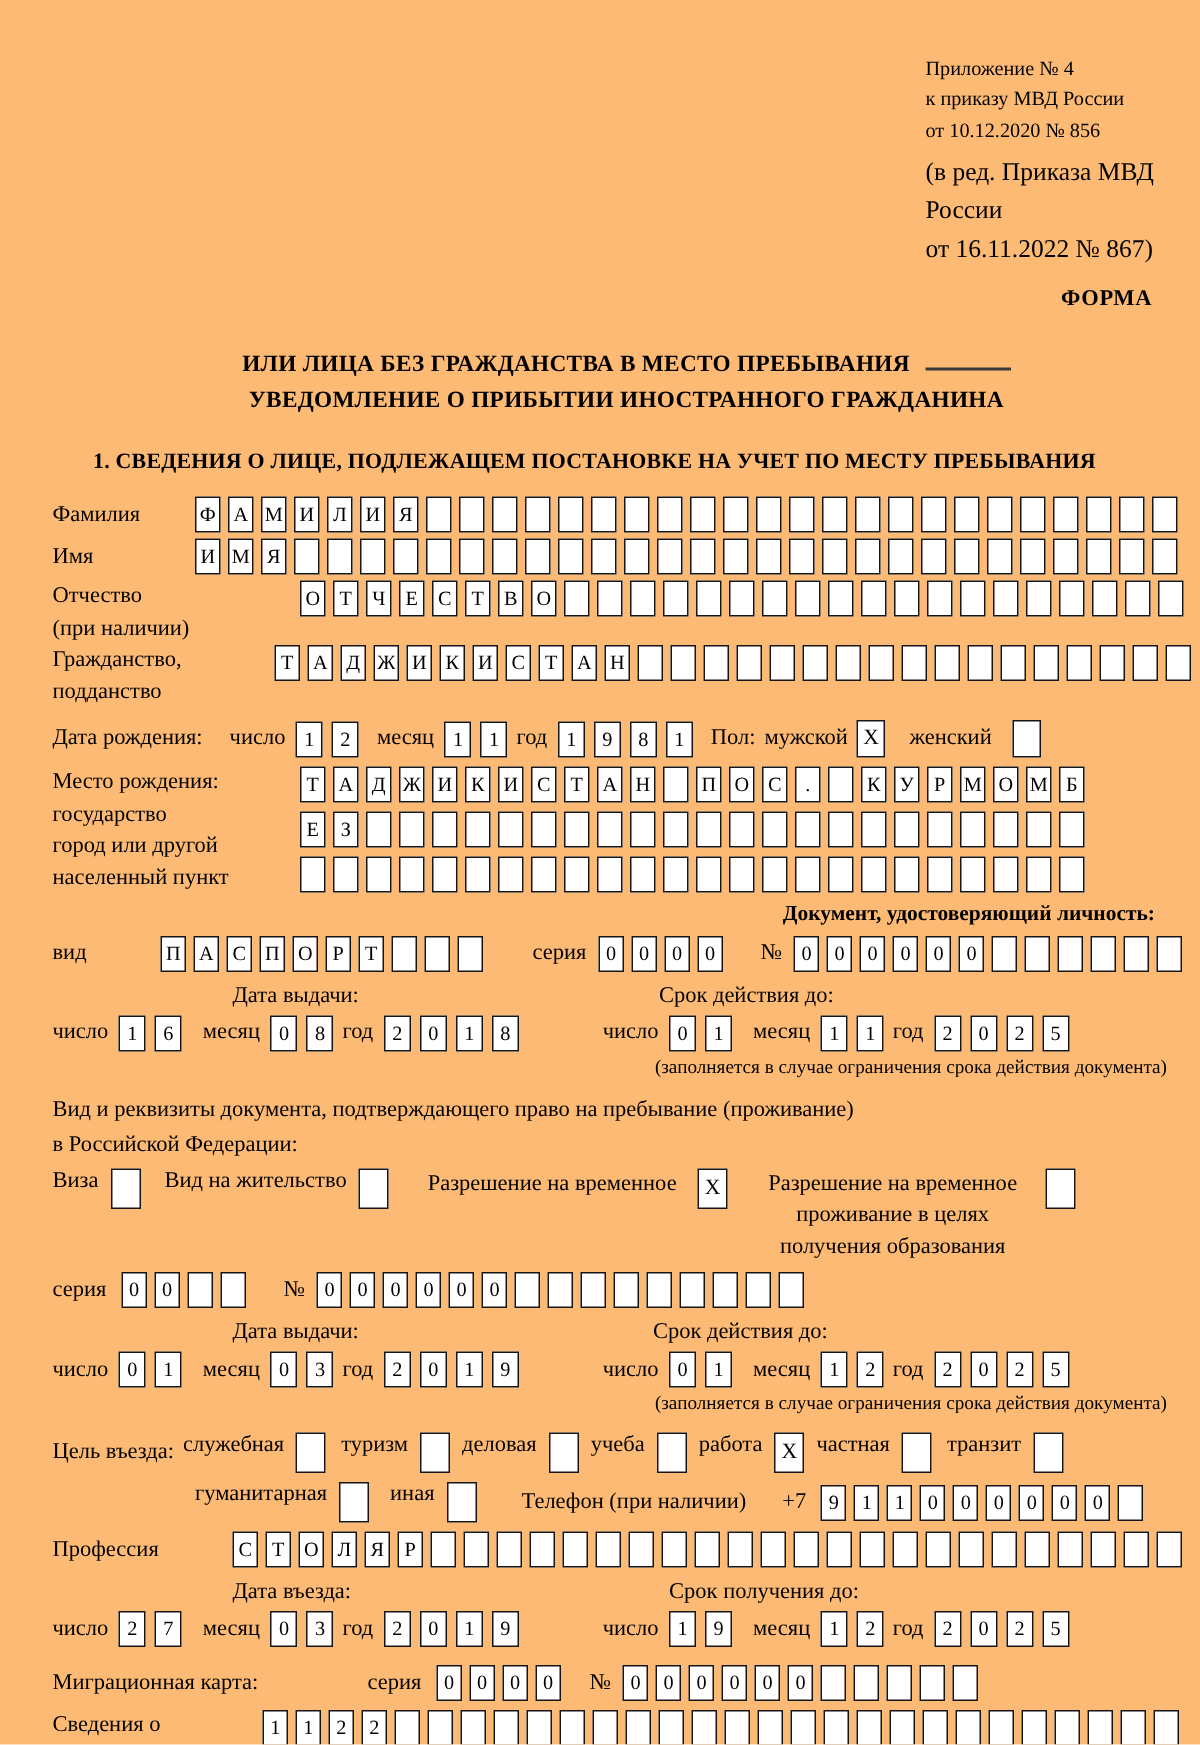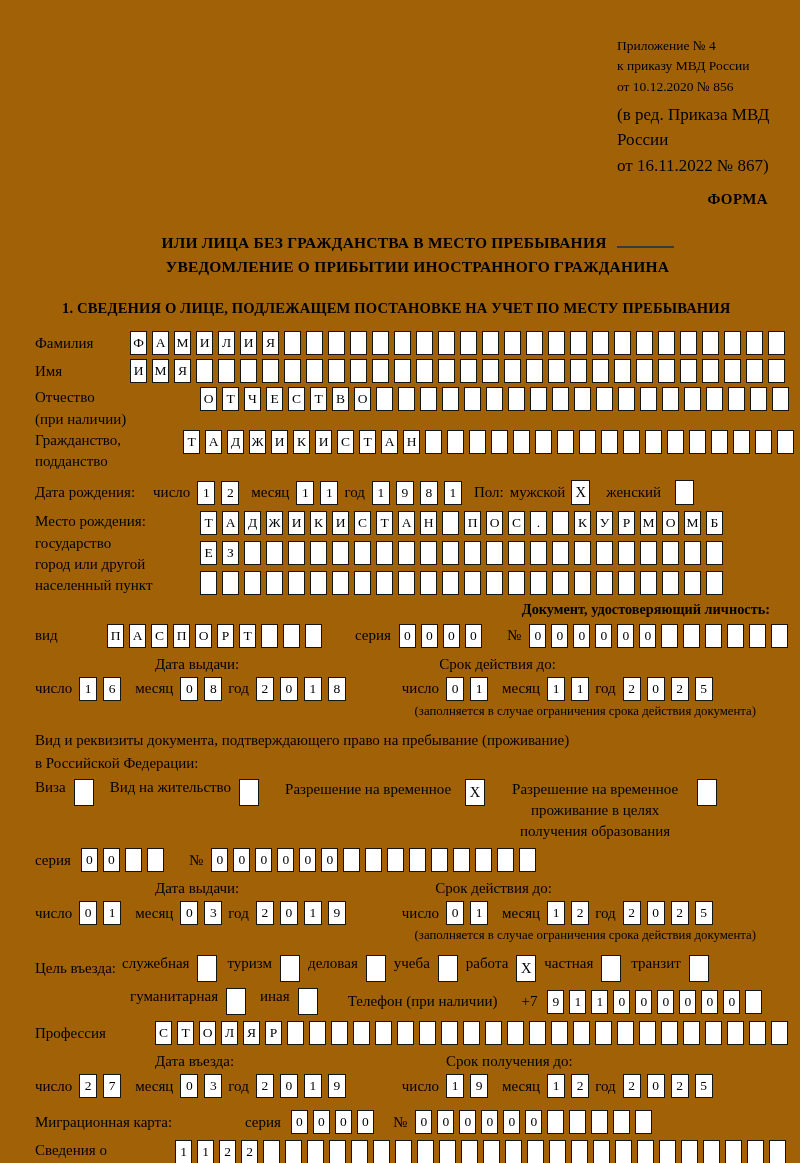--- a/index.html
+++ b/index.html
@@ -1,17 +1,17 @@
 <!DOCTYPE html>
 <html><head>
 <meta charset="utf-8">
 <style>
   html,body{margin:0;padding:0;background:#fff;}
   .page{width:800px;height:1163px;box-sizing:border-box;padding:36px 0 0 35px;
-        font-family:"Liberation Serif",serif;color:#000;position:relative;overflow:hidden;background:#a16207;}
+        font-family:"Liberation Serif",serif;color:#000;position:relative;overflow:hidden;background:#fdba74;}
 
   
   .appendix{margin-left:582px;font-size:13.5px;line-height:1.5;}
   .amend{margin-top:5px;font-size:17px;line-height:1.5;}
   .forma{margin-top:13px;font-weight:bold;font-size:15px;text-align:right;padding-right:32px;letter-spacing:.4px;}
   .title{margin-top:23px;text-align:center;font-weight:bold;font-size:15.5px;line-height:1.55;letter-spacing:.2px;}
   .blankline{display:inline-block;width:57px;height:12px;border-bottom:2px solid #3a3a3a;margin-left:10px;}
   .sec1{margin-top:21px;font-weight:bold;font-size:14.6px;padding-left:27px;letter-spacing:.15px;}
 
   
@@ -36,21 +36,21 @@
   .w95{width:95px;}.w120{width:120px;}.w148{width:148px;}.w165{width:165px;}.w210{width:210px;}
 
   .dgrp{display:flex;align-items:center;flex:none;}
   .dgrp .lbl{margin-right:7px;}
   .g2{margin-left:50px;}
   .dhead{display:flex;font-size:15px;margin-top:8px;}
   .dh1{margin-left:120px;}
   .dh2a{margin-left:200px;}
   .dh2b{margin-left:196px;}
   .dh2c{margin-left:212px;}
-  .note{text-align:right;padding-right:44px;font-size:12.8px;margin-top:3px;}
+  .note{text-align:right;padding-right:22px;font-size:12.8px;margin-top:3px;}
   .dochdr{text-align:right;font-weight:bold;font-size:14.3px;margin-top:4px;margin-bottom:6px;padding-right:30px;}
   .intro{font-size:15px;line-height:1.55;margin-top:10px;}
   .vlines{display:block;text-align:center;font-size:15px;line-height:1.4;flex:none;}
   .w175{width:178px;}
   .w188{width:188px;}
   .popt{display:flex;align-items:flex-start;flex:none;}
   .popt .cbox{margin-left:8px;}
   .colcells{display:block;}
 </style>
 </head>

